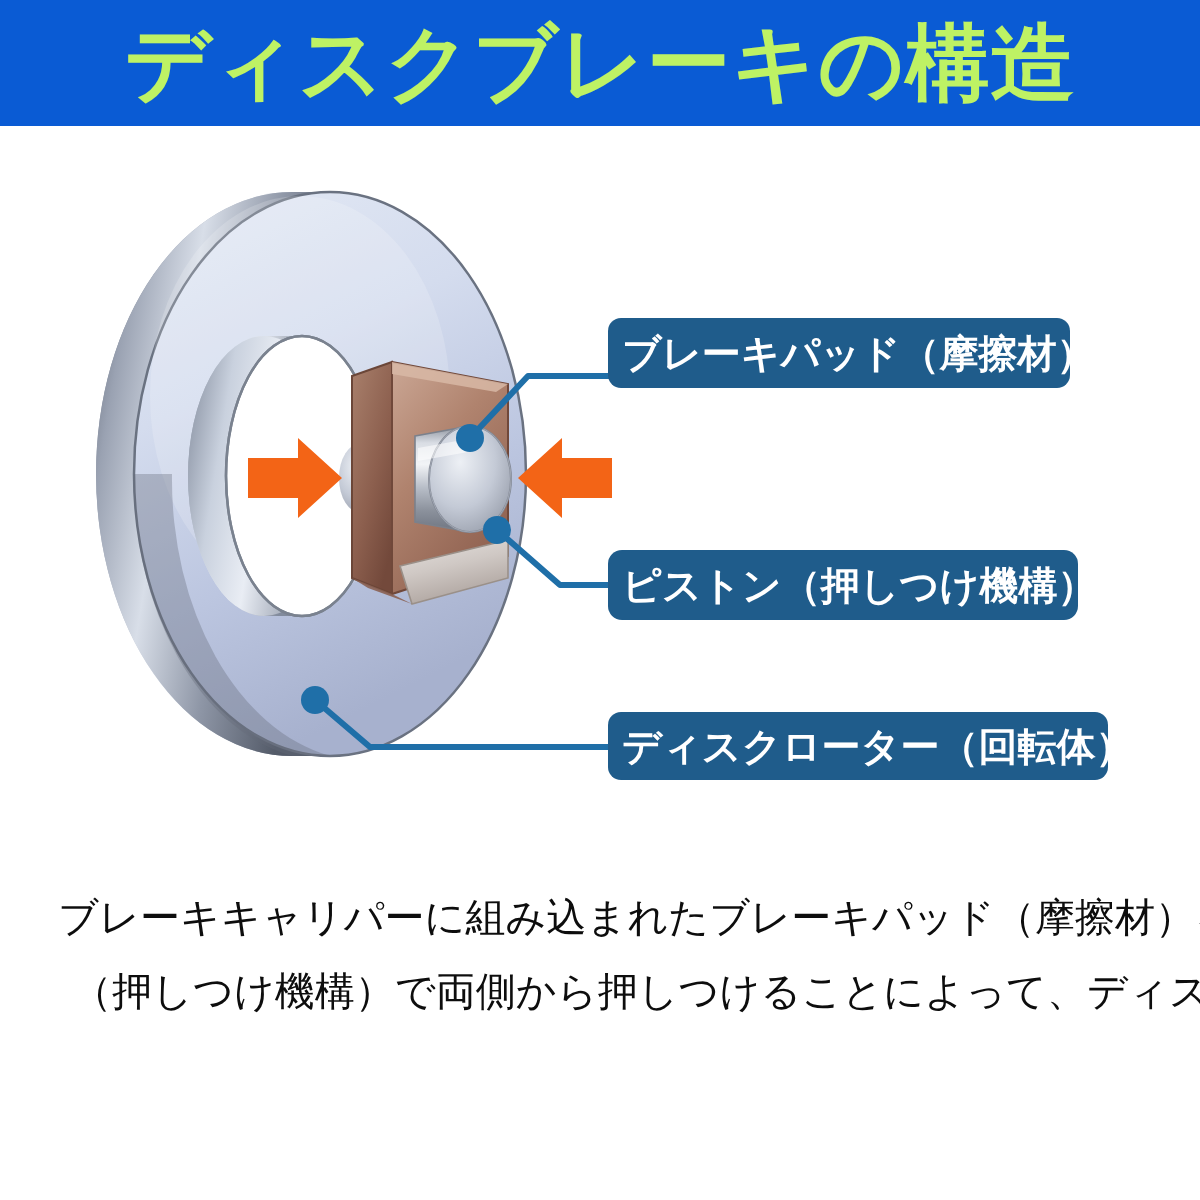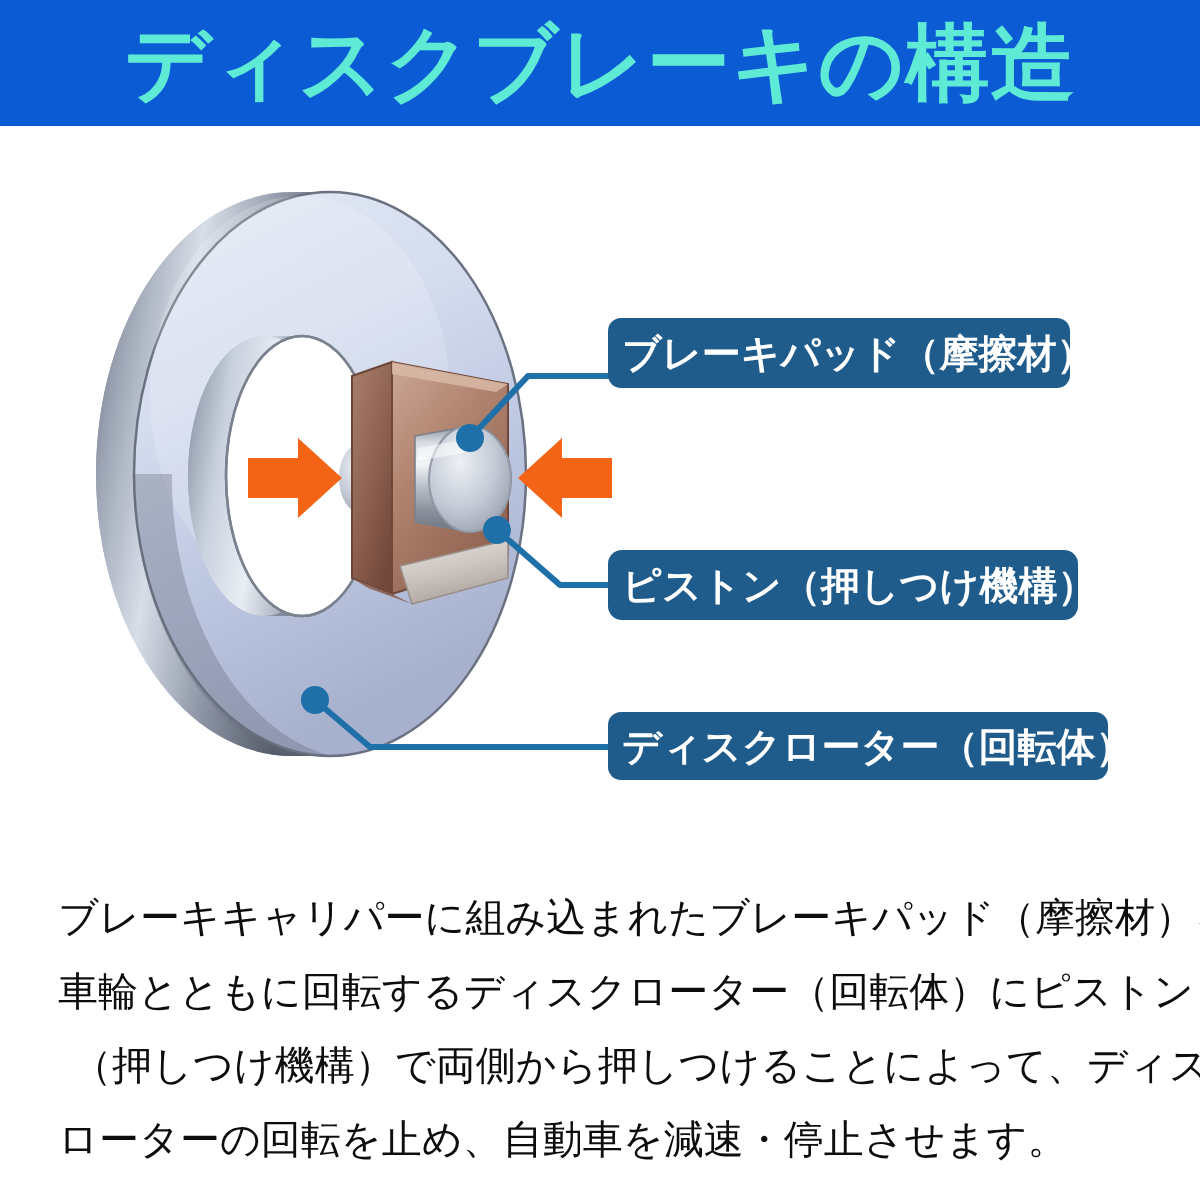--- a/index.html
+++ b/index.html
@@ -11,21 +11,21 @@
     position:relative;
   }
 
   
   .header-bar{
     position:absolute;left:0;top:0;width:1200px;height:126px;
     background:#0A5BD4;
     display:flex;align-items:center;justify-content:center;
   }
   .header-title{
-    color:#5eead4;
+    color:#bef264;
     font-size:84px;
     font-weight:bold;
     letter-spacing:1px;
     line-height:1;
     white-space:nowrap;
     font-family:"DejaVu Sans","Liberation Sans",sans-serif;
   }
 
   
   .diagram{
@@ -210,16 +210,14 @@
 <div class="label-box" id="label-piston">
   <span>ピストン（押しつけ機構）</span>
 </div>
 
 <div class="label-box" id="label-rotor">
   <span>ディスクローター（回転体）</span>
 </div>
 
 <div class="body-text">
   <span class="ln">ブレーキキャリパーに組み込まれたブレーキパッド（摩擦材）を</span>
-  <span class="ln">車輪とともに回転するディスクローター（回転体）にピストン</span>
   <span class="ln indent">（押しつけ機構）で両側から押しつけることによって、ディスク</span>
-  <span class="ln">ローターの回転を止め、自動車を減速・停止させます。</span>
 </div>
 
 </body></html>

